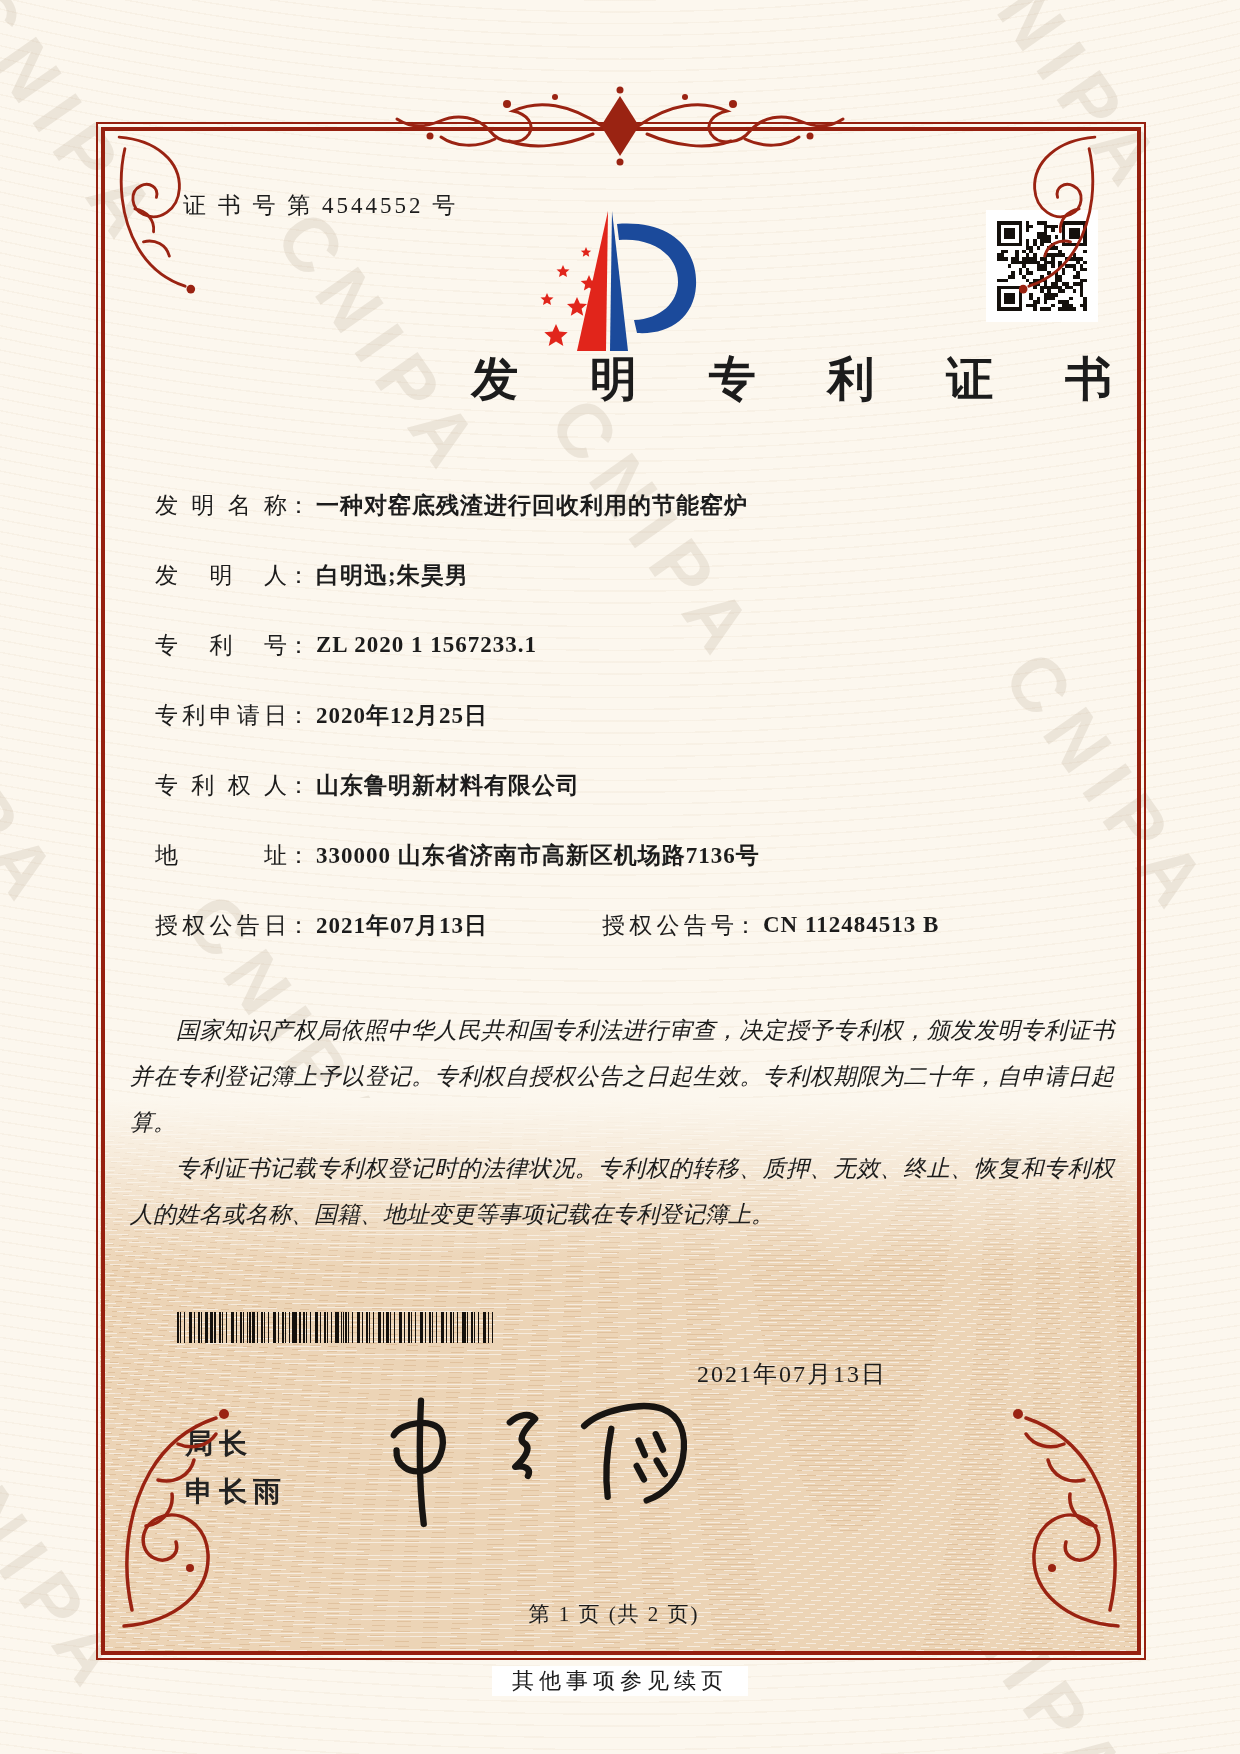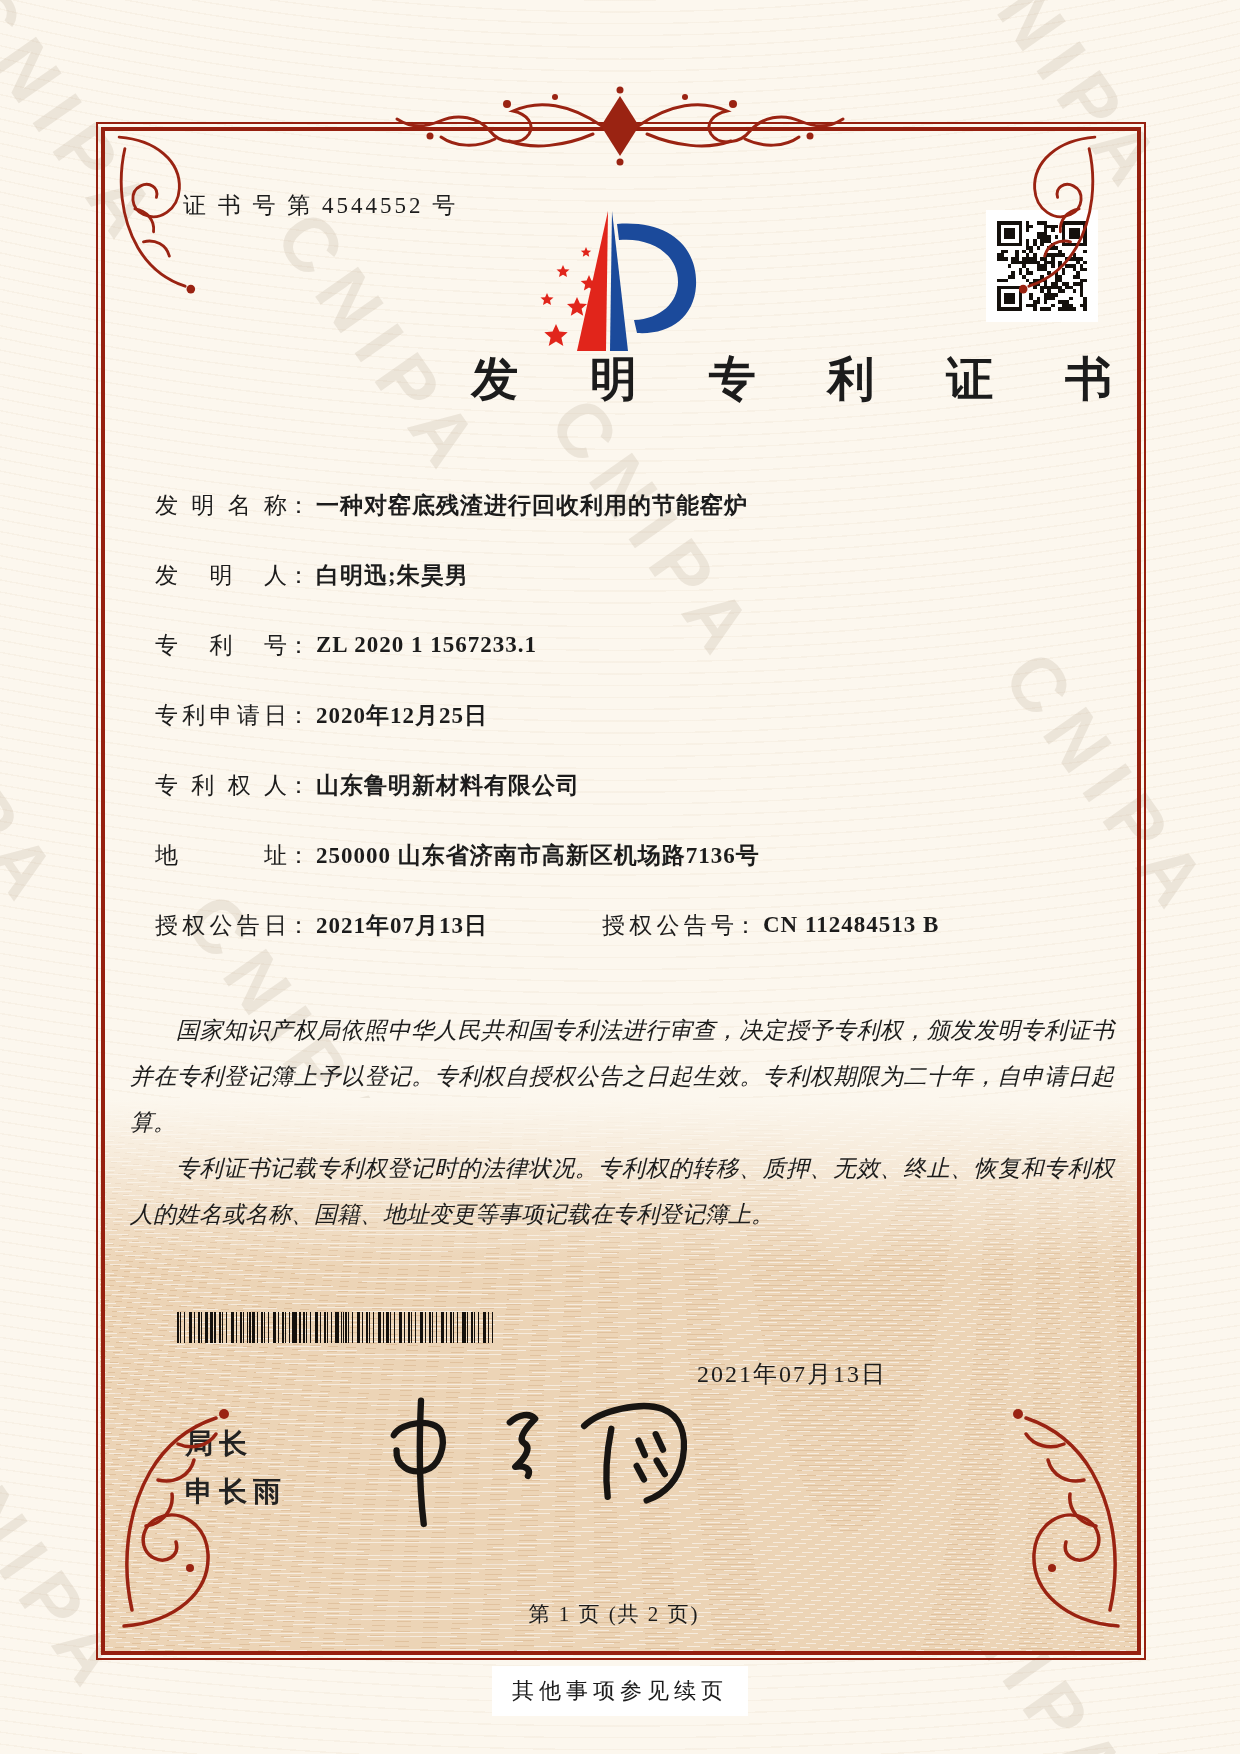--- a/index.html
+++ b/index.html
@@ -60,21 +60,21 @@
       repeating-linear-gradient(90deg,rgba(0,0,0,0) 0 29px,#14100c 29px 31px,rgba(0,0,0,0) 31px 37px,#14100c 37px 38px,rgba(0,0,0,0) 38px 43px);}
   
   .director{position:absolute;left:185px;top:1420px;z-index:3;
             font-family:"Liberation Sans","DejaVu Sans",sans-serif;font-weight:bold;
             font-size:28px;line-height:48px;letter-spacing:6px;color:#222;}
   .signature{position:absolute;left:372px;top:1388px;z-index:3;}
   .grant-date-bottom{position:absolute;left:697px;top:1358px;font-size:24px;letter-spacing:2px;z-index:3;}
   .page-no{position:absolute;left:91px;top:1600px;width:1046px;text-align:center;font-size:21px;
            letter-spacing:2px;z-index:3;}
   .footer-note{position:absolute;left:50%;top:1666px;transform:translateX(-50%);background:#ffffff;
-               padding:10px 20px;font-size:22px;letter-spacing:5px;z-index:3;white-space:nowrap;}
+               padding:0 20px;font-size:22px;letter-spacing:5px;z-index:3;white-space:nowrap;}
   .qr svg rect{shape-rendering:crispEdges;}
 </style>
 </head>
 <body>
 
 <div class="page">
 
   <div class="wm wm1">CNIPA</div>
   <div class="wm wm2">CNIPA</div>
   <div class="wm wm3">CNIPA</div>
@@ -409,21 +409,21 @@
       <span class="fvalue">2020年12月25日</span>
     </div>
     <div class="frow">
       <span class="flabel">专利权人</span>
         <span class="fcolon">：</span>
       <span class="fvalue">山东鲁明新材料有限公司</span>
     </div>
     <div class="frow">
       <span class="flabel">地址</span>
         <span class="fcolon">：</span>
-      <span class="fvalue">250000 山东省济南市高新区机场路7136号</span>
+      <span class="fvalue">330000 山东省济南市高新区机场路7136号</span>
     </div>
     <div class="frow">
       <span class="flabel">授权公告日</span>
         <span class="fcolon">：</span>
       <span class="fvalue">2021年07月13日</span>
       <span class="flabel second">授权公告号</span>
         <span class="fcolon">：</span>
       <span class="fvalue">CN 112484513 B</span>
     </div>
   </div>

